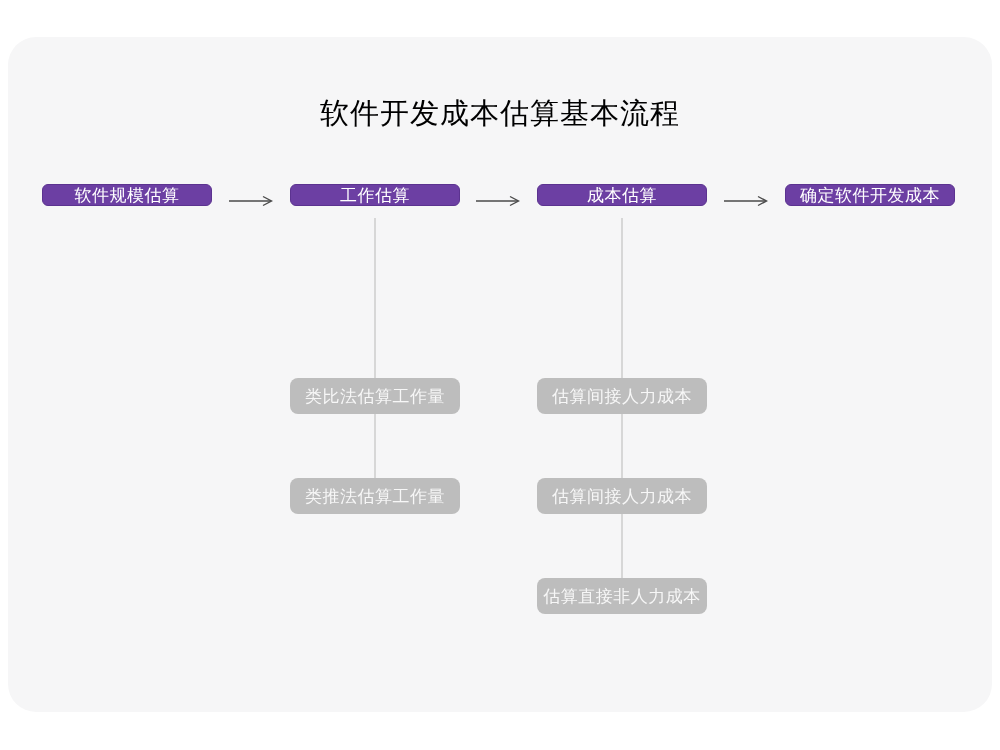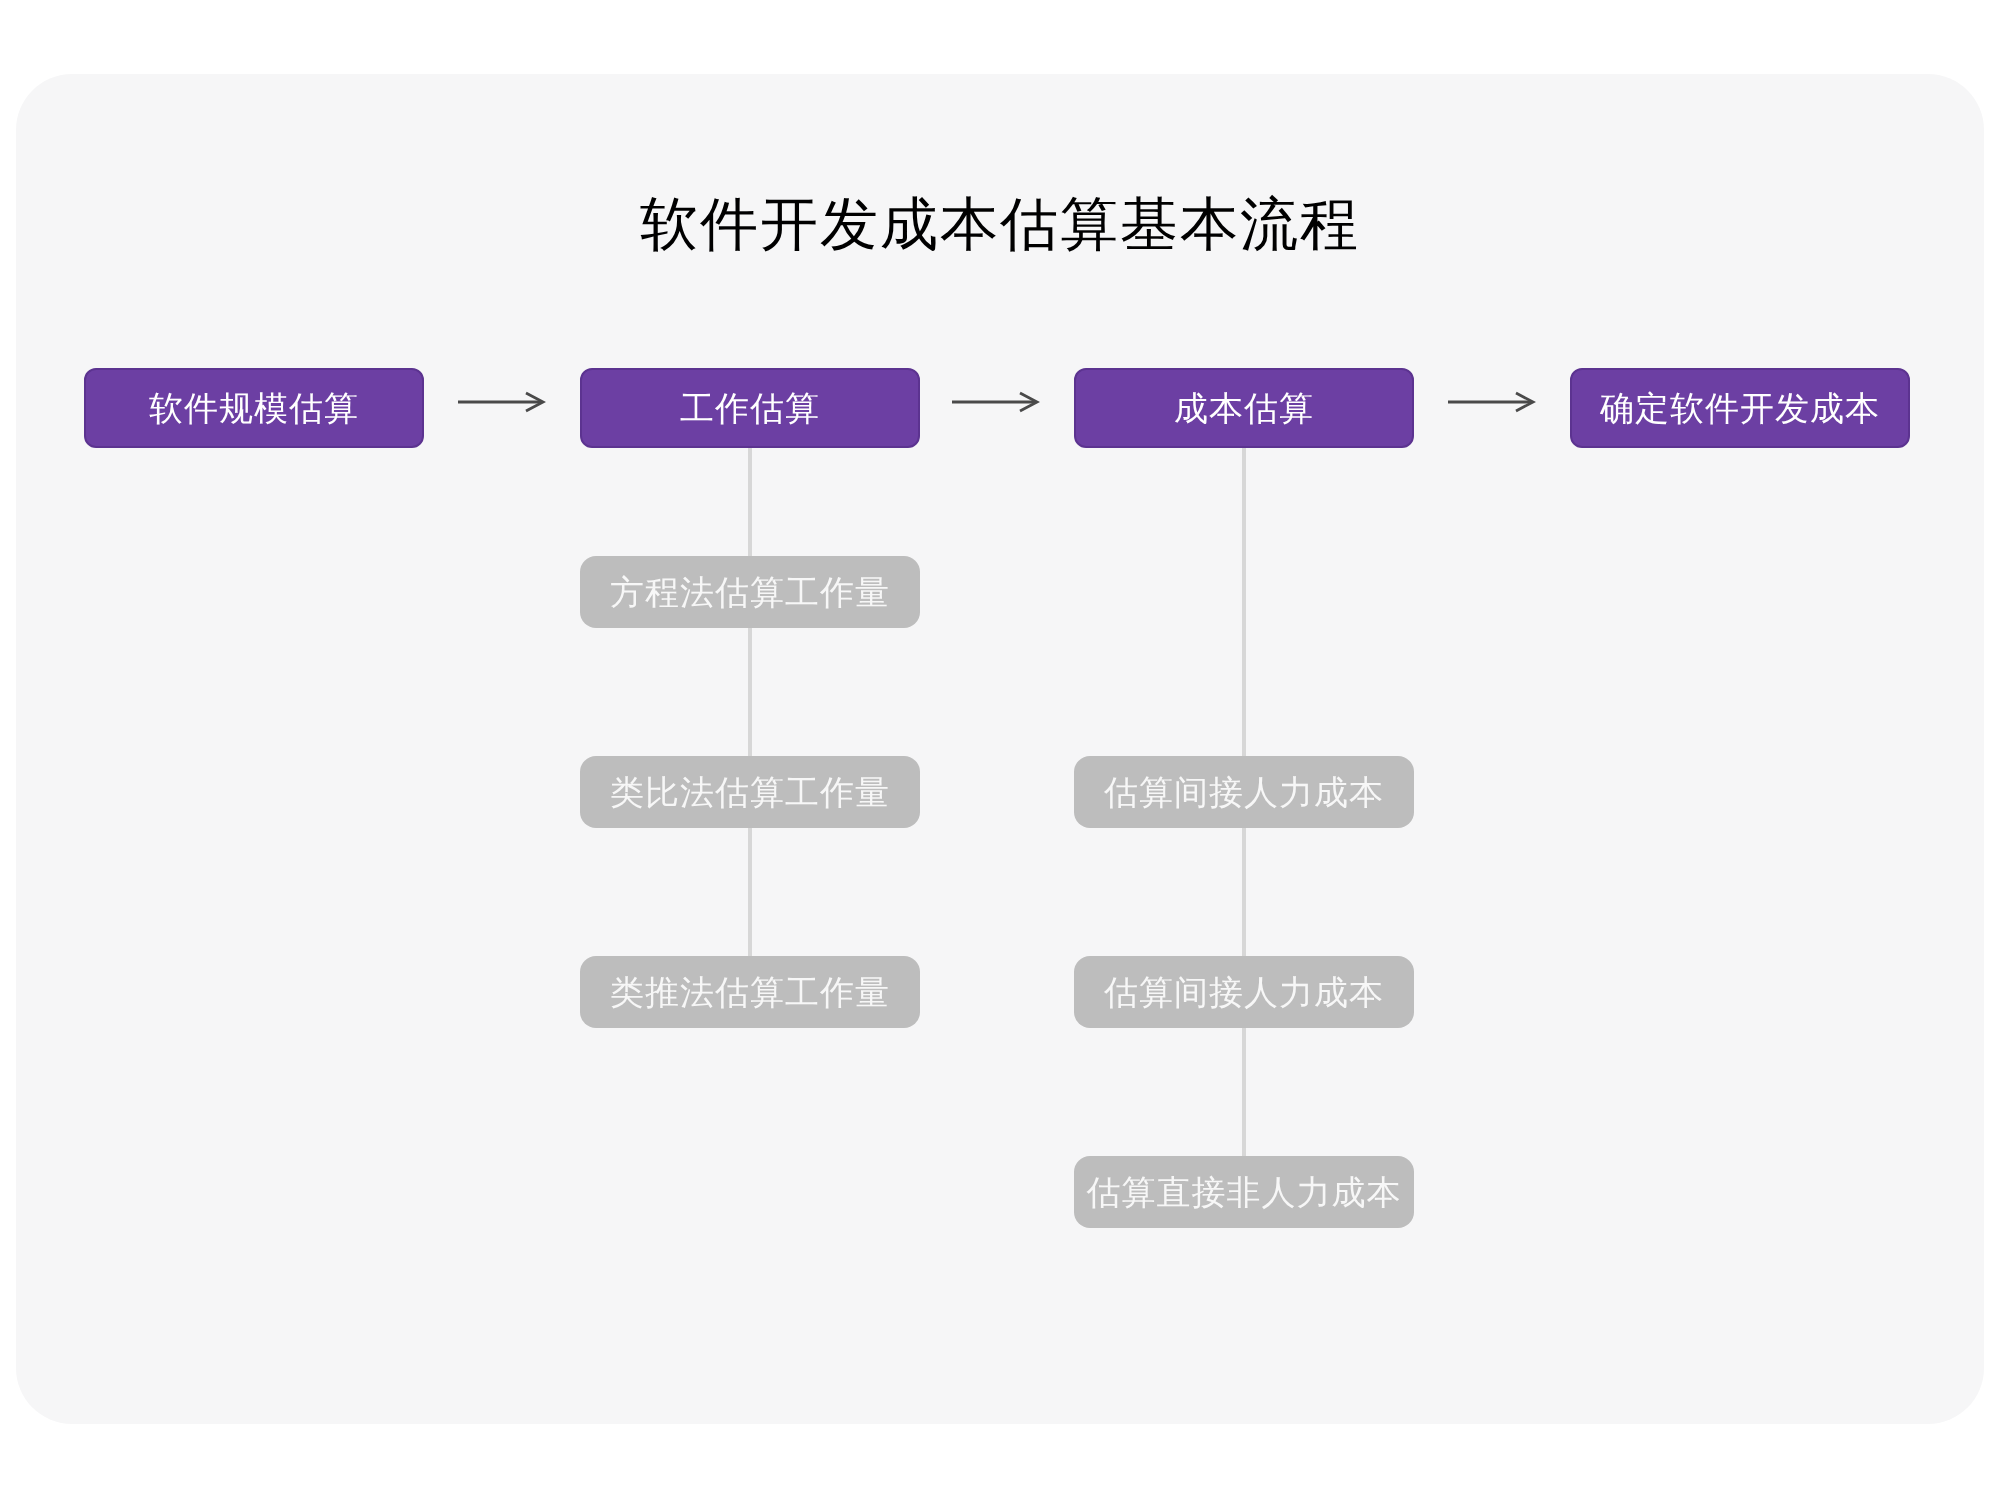--- a/index.html
+++ b/index.html
@@ -32,21 +32,21 @@
     text-align: center;
     font-size: 29px;
     line-height: 38px;
     color: #000000;
     letter-spacing: 1px;
     font-weight: 400;
   }
   .node {
     position: absolute;
     width: 170px;
-    height: 40px;
+    height: 22px;
     display: flex;
     align-items: center;
     justify-content: center;
     box-sizing: border-box;
     z-index: 2;
   }
   .node span {
     font-size: 17px;
     letter-spacing: 0.5px;
     white-space: nowrap;
@@ -106,23 +106,20 @@
     </svg>
     <svg class="arrow" style="left:467px;" width="46" height="12" viewBox="0 0 46 12">
       <line x1="1" y1="6" x2="43" y2="6" stroke-width="1.4" stroke="#4a4a4a"></line>
       <path d="M35 1.5 L43.5 6 L35 10.5" fill="none" stroke-width="1.4" stroke="#4a4a4a"></path>
     </svg>
     <svg class="arrow" style="left:715px;" width="46" height="12" viewBox="0 0 46 12">
       <line x1="1" y1="6" x2="43" y2="6" stroke-width="1.4" stroke="#4a4a4a"></line>
       <path d="M35 1.5 L43.5 6 L35 10.5" fill="none" stroke-width="1.4" stroke="#4a4a4a"></path>
     </svg>
 
-    <div class="node gray" style="left:282px; top:241px;">
-      <span>方程法估算工作量</span>
-    </div>
     <div class="node gray" style="left:282px; top:341px;">
       <span>类比法估算工作量</span>
     </div>
     <div class="node gray" style="left:282px; top:441px;">
       <span>类推法估算工作量</span>
     </div>
 
     <div class="node gray" style="left:529px; top:341px;">
       <span>估算间接人力成本</span>
     </div>

